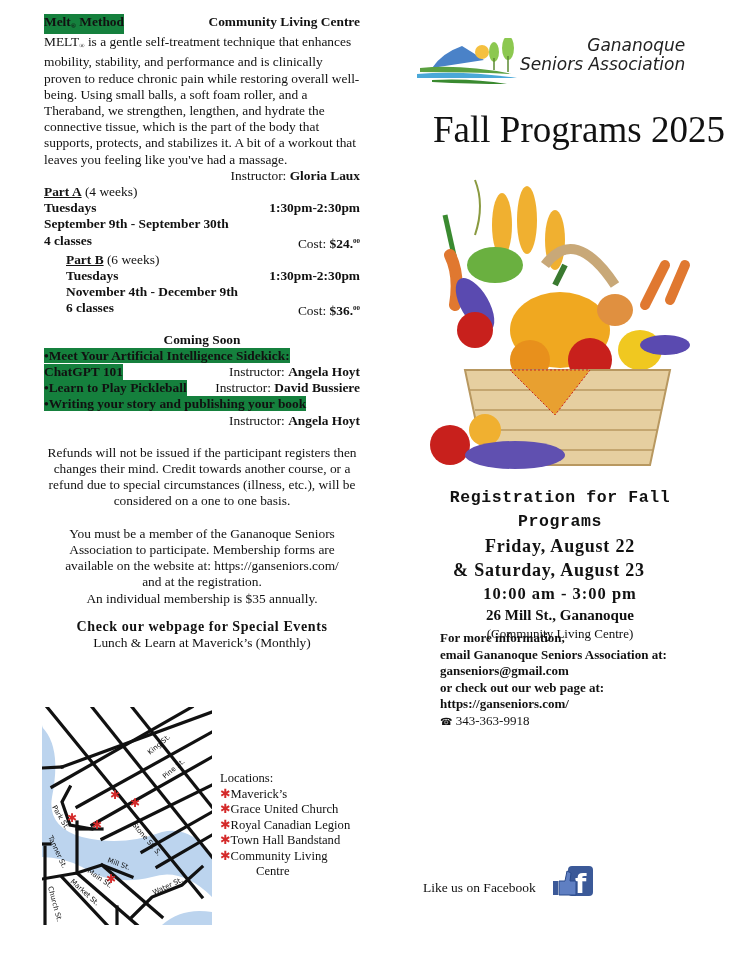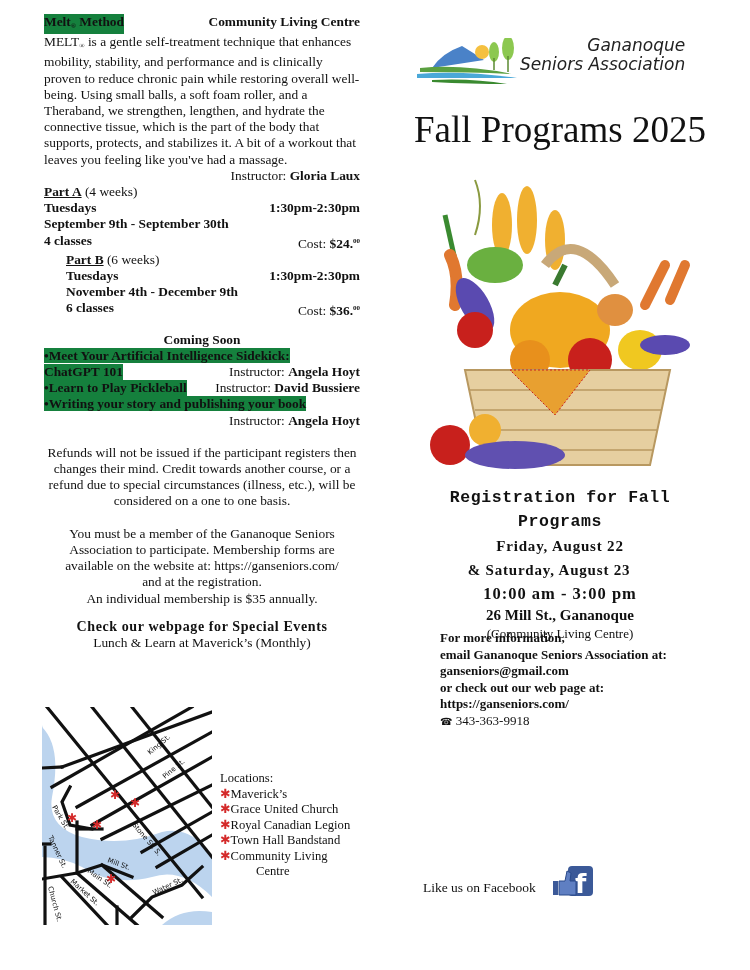--- a/index.html
+++ b/index.html
@@ -16,25 +16,25 @@
   .center { text-align: center; }
   .right { text-align: right; }
   sup.ss { font-size: 7px; vertical-align: 5px; }
   sub.r { font-size: 7px; vertical-align: -2px; }
   .gap { height: 16px; }
   .wide { letter-spacing: 0.6px; font-size: 14px; }
   
   #logo { left: 412px; top: 38px; width: 280px; height: 50px; }
   #logo-text { left: 520px; top: 36px; font-family: "DejaVu Sans", sans-serif; font-style: italic;
                font-size: 17px; line-height: 19px; color: #222; text-align: right; }
-  #title { left: 400px; top: 108px; width: 320px; text-align: center; font-size: 37px; line-height: 44px; }
+  #title { left: 419px; top: 108px; width: 320px; text-align: center; font-size: 37px; line-height: 44px; }
   #basket { left: 415px; top: 165px; width: 290px; height: 310px; }
   #reg { left: 410px; top: 486px; width: 300px; text-align: center; }
   #reg .l1 { font-size: 16.5px; font-weight: bold; letter-spacing: 0.6px; line-height: 24px; font-family: Liberation Mono, monospace; }
-  #reg .l2 { font-size: 15px; font-weight: bold; letter-spacing: 0.8px; line-height: 24px; }
+  #reg .l2 { font-size: 18px; font-weight: bold; letter-spacing: 0.8px; line-height: 24px; }
   #reg .l4 { font-size: 16.5px; font-weight: bold; letter-spacing: 1px; line-height: 24px; }
   #reg .l5 { font-size: 15px; font-weight: bold; line-height: 19px; }
   #reg .l6 { font-size: 13px; line-height: 17px; }
   #info { left: 440px; top: 630px; width: 290px; font-size: 13px; line-height: 16.5px; }
   #fb { left: 423px; top: 880px; font-size: 13.5px; }
   #fb-icon { left: 552px; top: 865px; width: 42px; height: 34px; }
   
   #map { left: 42px; top: 707px; width: 170px; height: 218px; }
   #locs { left: 220px; top: 771px; font-size: 12.6px; line-height: 15.5px; }
   .star { color: #d42a2a; }

